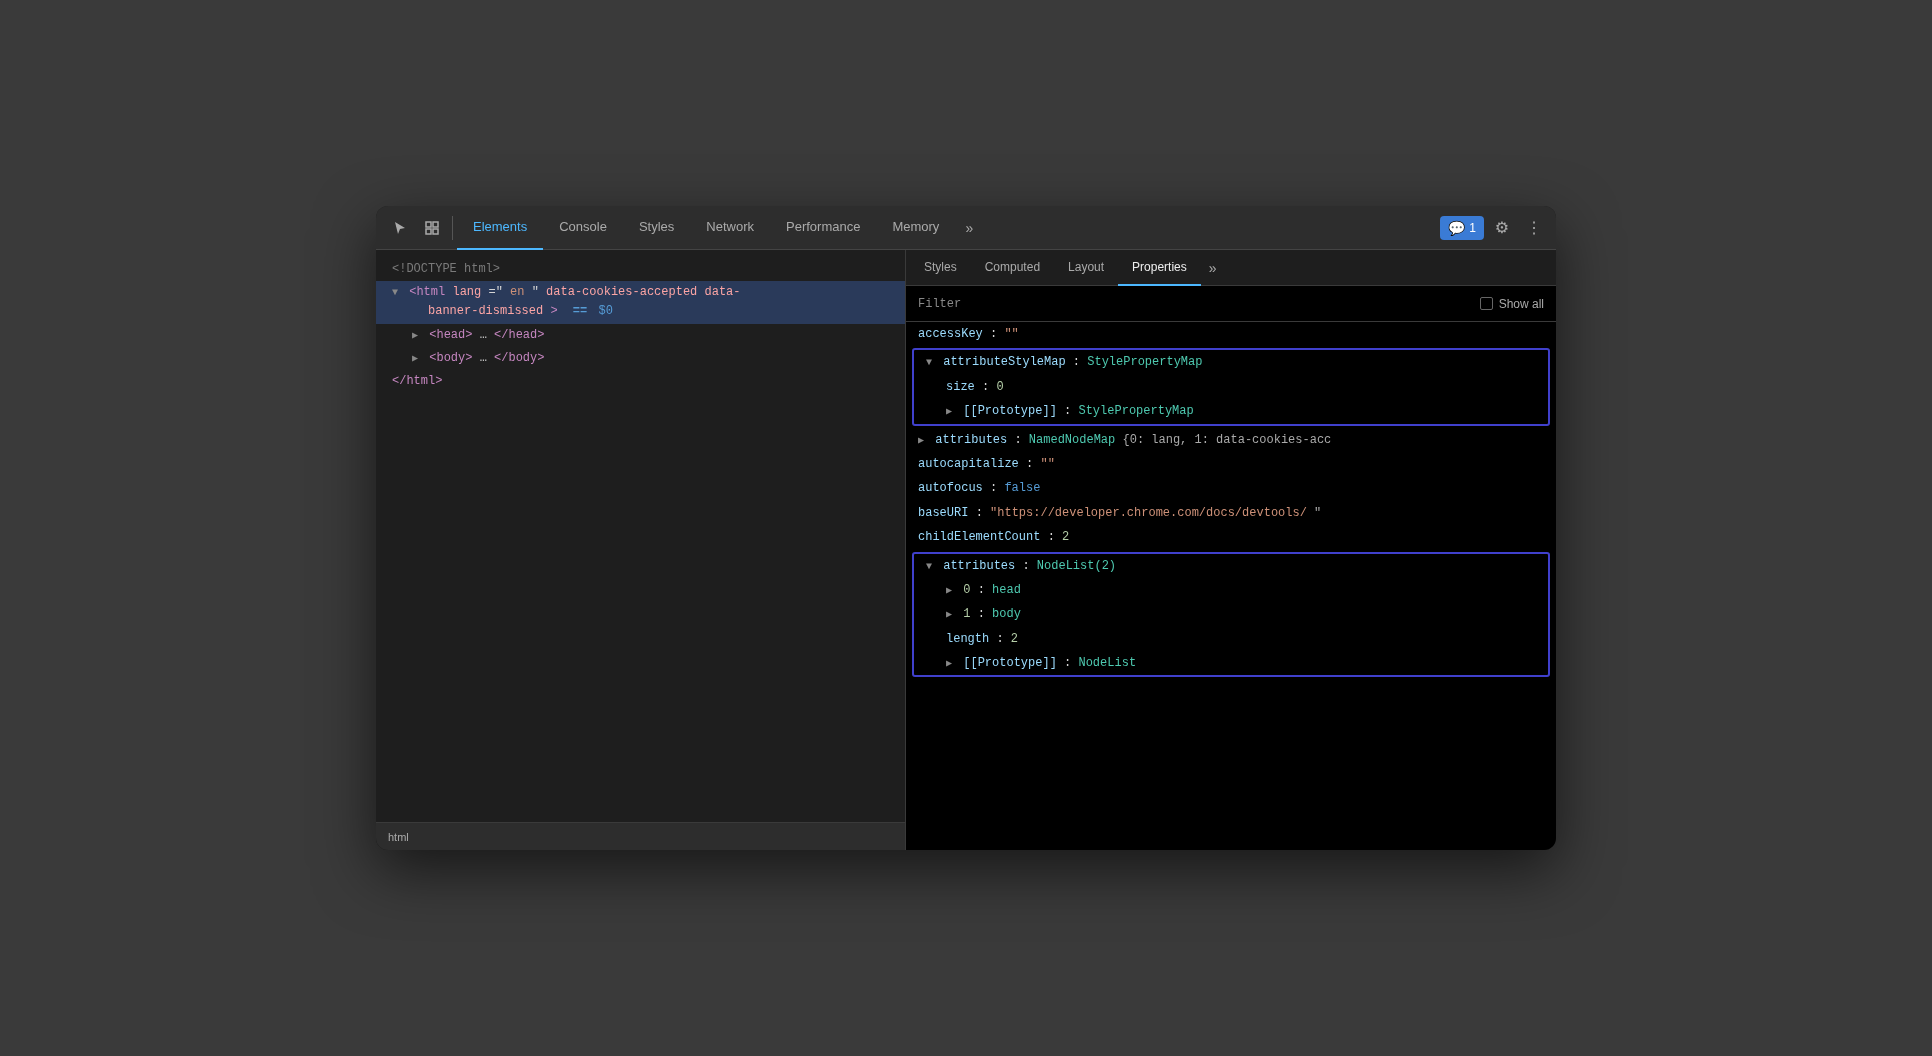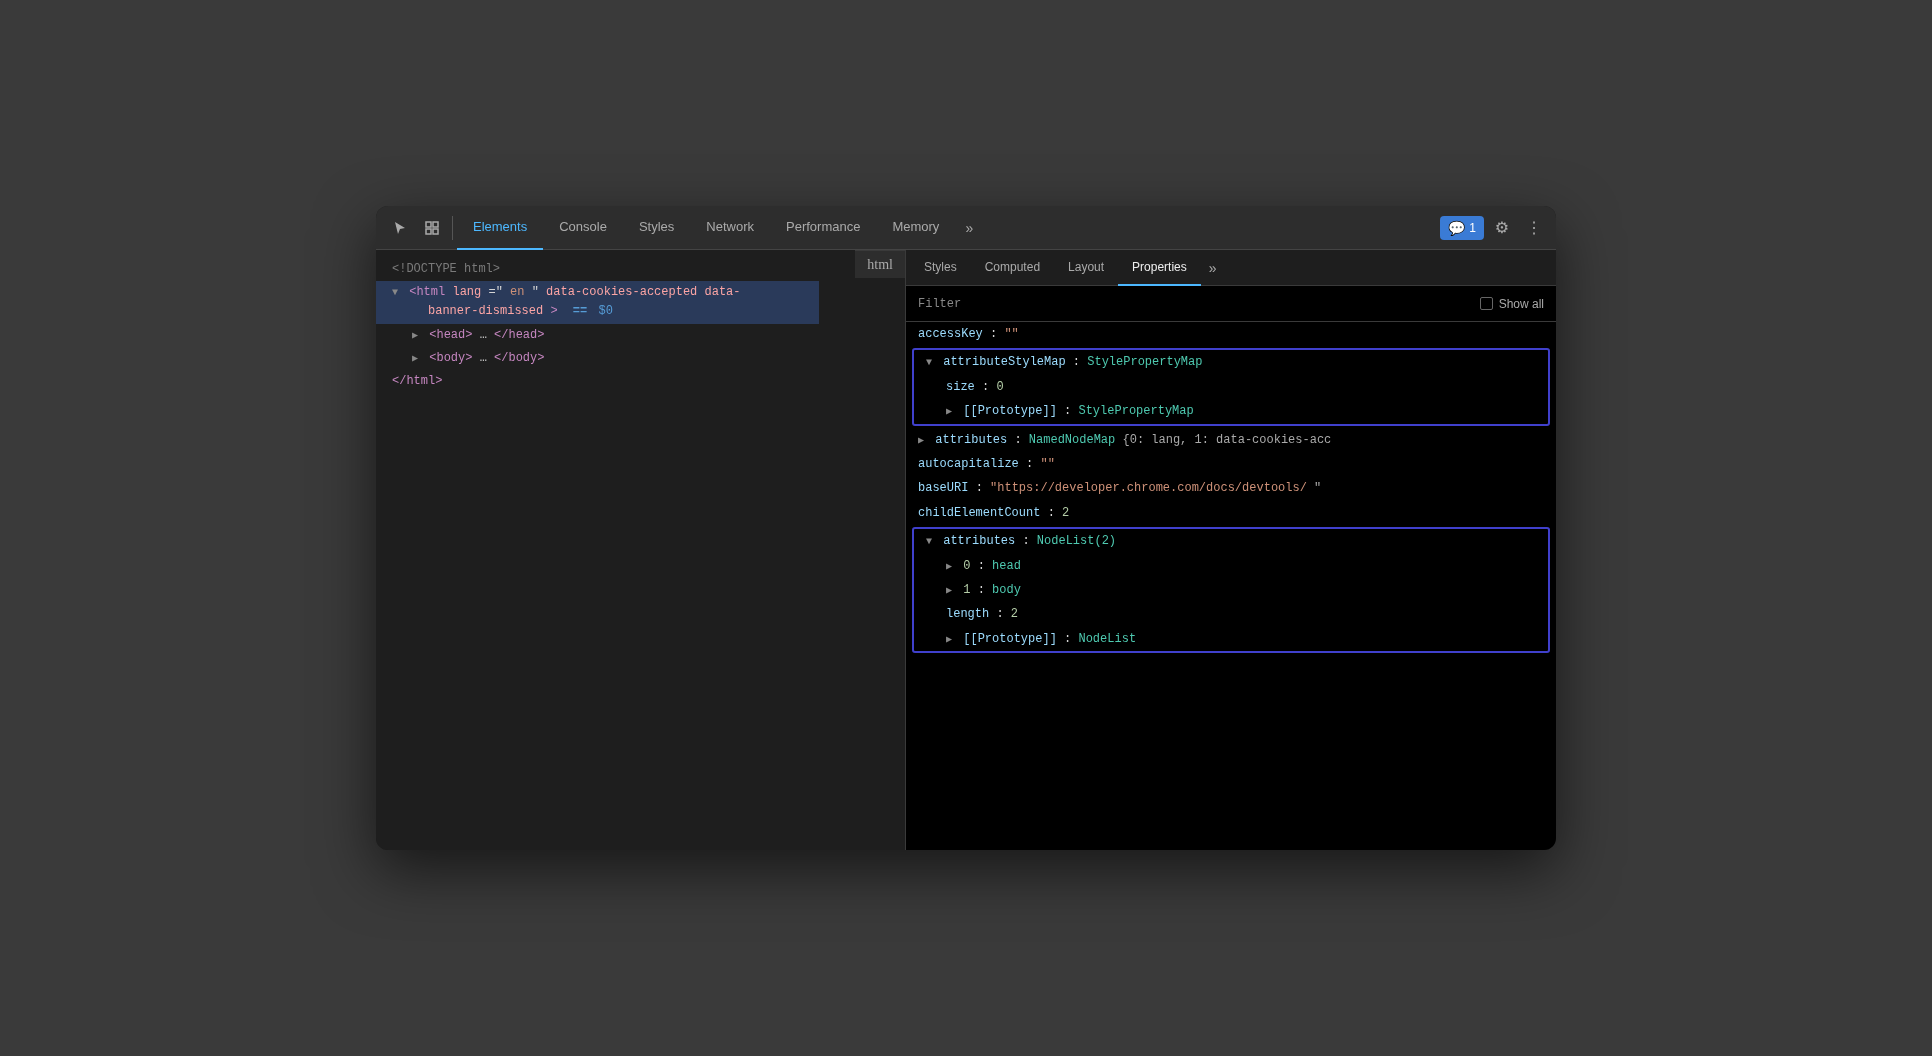--- a/index.html
+++ b/index.html
@@ -130,20 +130,21 @@
     .main-content {
       display: flex;
       height: 600px;
     }
     
     .left-panel {
       width: 530px;
       background: #1e1e1e;
       border-right: 1px solid #3a3a3a;
       display: flex;
+      flex-direction: column;
       overflow: hidden;
       gap: 36px;
     }
     .dom-content {
       flex: 1;
       padding: 8px 0;
       font-family: 'Menlo', 'Monaco', 'Courier New', monospace;
       font-size: 12px;
       overflow: auto;
     }
@@ -166,22 +167,22 @@
     .dom-indent { margin-left: 20px; }
     .status-bar {
       height: 28px;
       background: #2d2d2d;
       border-top: 1px solid #3a3a3a;
       display: flex;
       align-items: center;
       padding: 0 12px;
     }
     .status-bar-text {
-      font-family: Liberation Serif, serif;
-      font-size: 14px;
+      font-family: Liberation Sans, sans-serif;
+      font-size: 11px;
       color: #aaa;
     }
     
     .right-panel {
       flex: 1;
       background: #000000;
       display: flex;
       flex-direction: column;
       overflow: hidden;
     }
@@ -426,20 +427,25 @@
           <span class="prop-class">NamedNodeMap </span>
           <span class="prop-truncate">{0: lang, 1: data-cookies-acc</span>
         </div>
 
         <div class="prop-line">
           <span class="prop-key">autocapitalize</span>
           <span class="prop-colon">: </span>
           <span class="prop-string">""</span>
         </div>
 
+        <div class="prop-line">
+          <span class="prop-key">autofocus</span>
+          <span class="prop-colon">: </span>
+          <span class="prop-bool">false</span>
+        </div>
 
         <div class="prop-line">
           <span class="prop-key">baseURI</span>
           <span class="prop-colon">: </span>
           <span class="prop-string">"https://developer.chrome.com/docs/devtools/</span>
           <span class="prop-truncate">"</span>
         </div>
 
         <div class="prop-line">
           <span class="prop-key">childElementCount</span>

